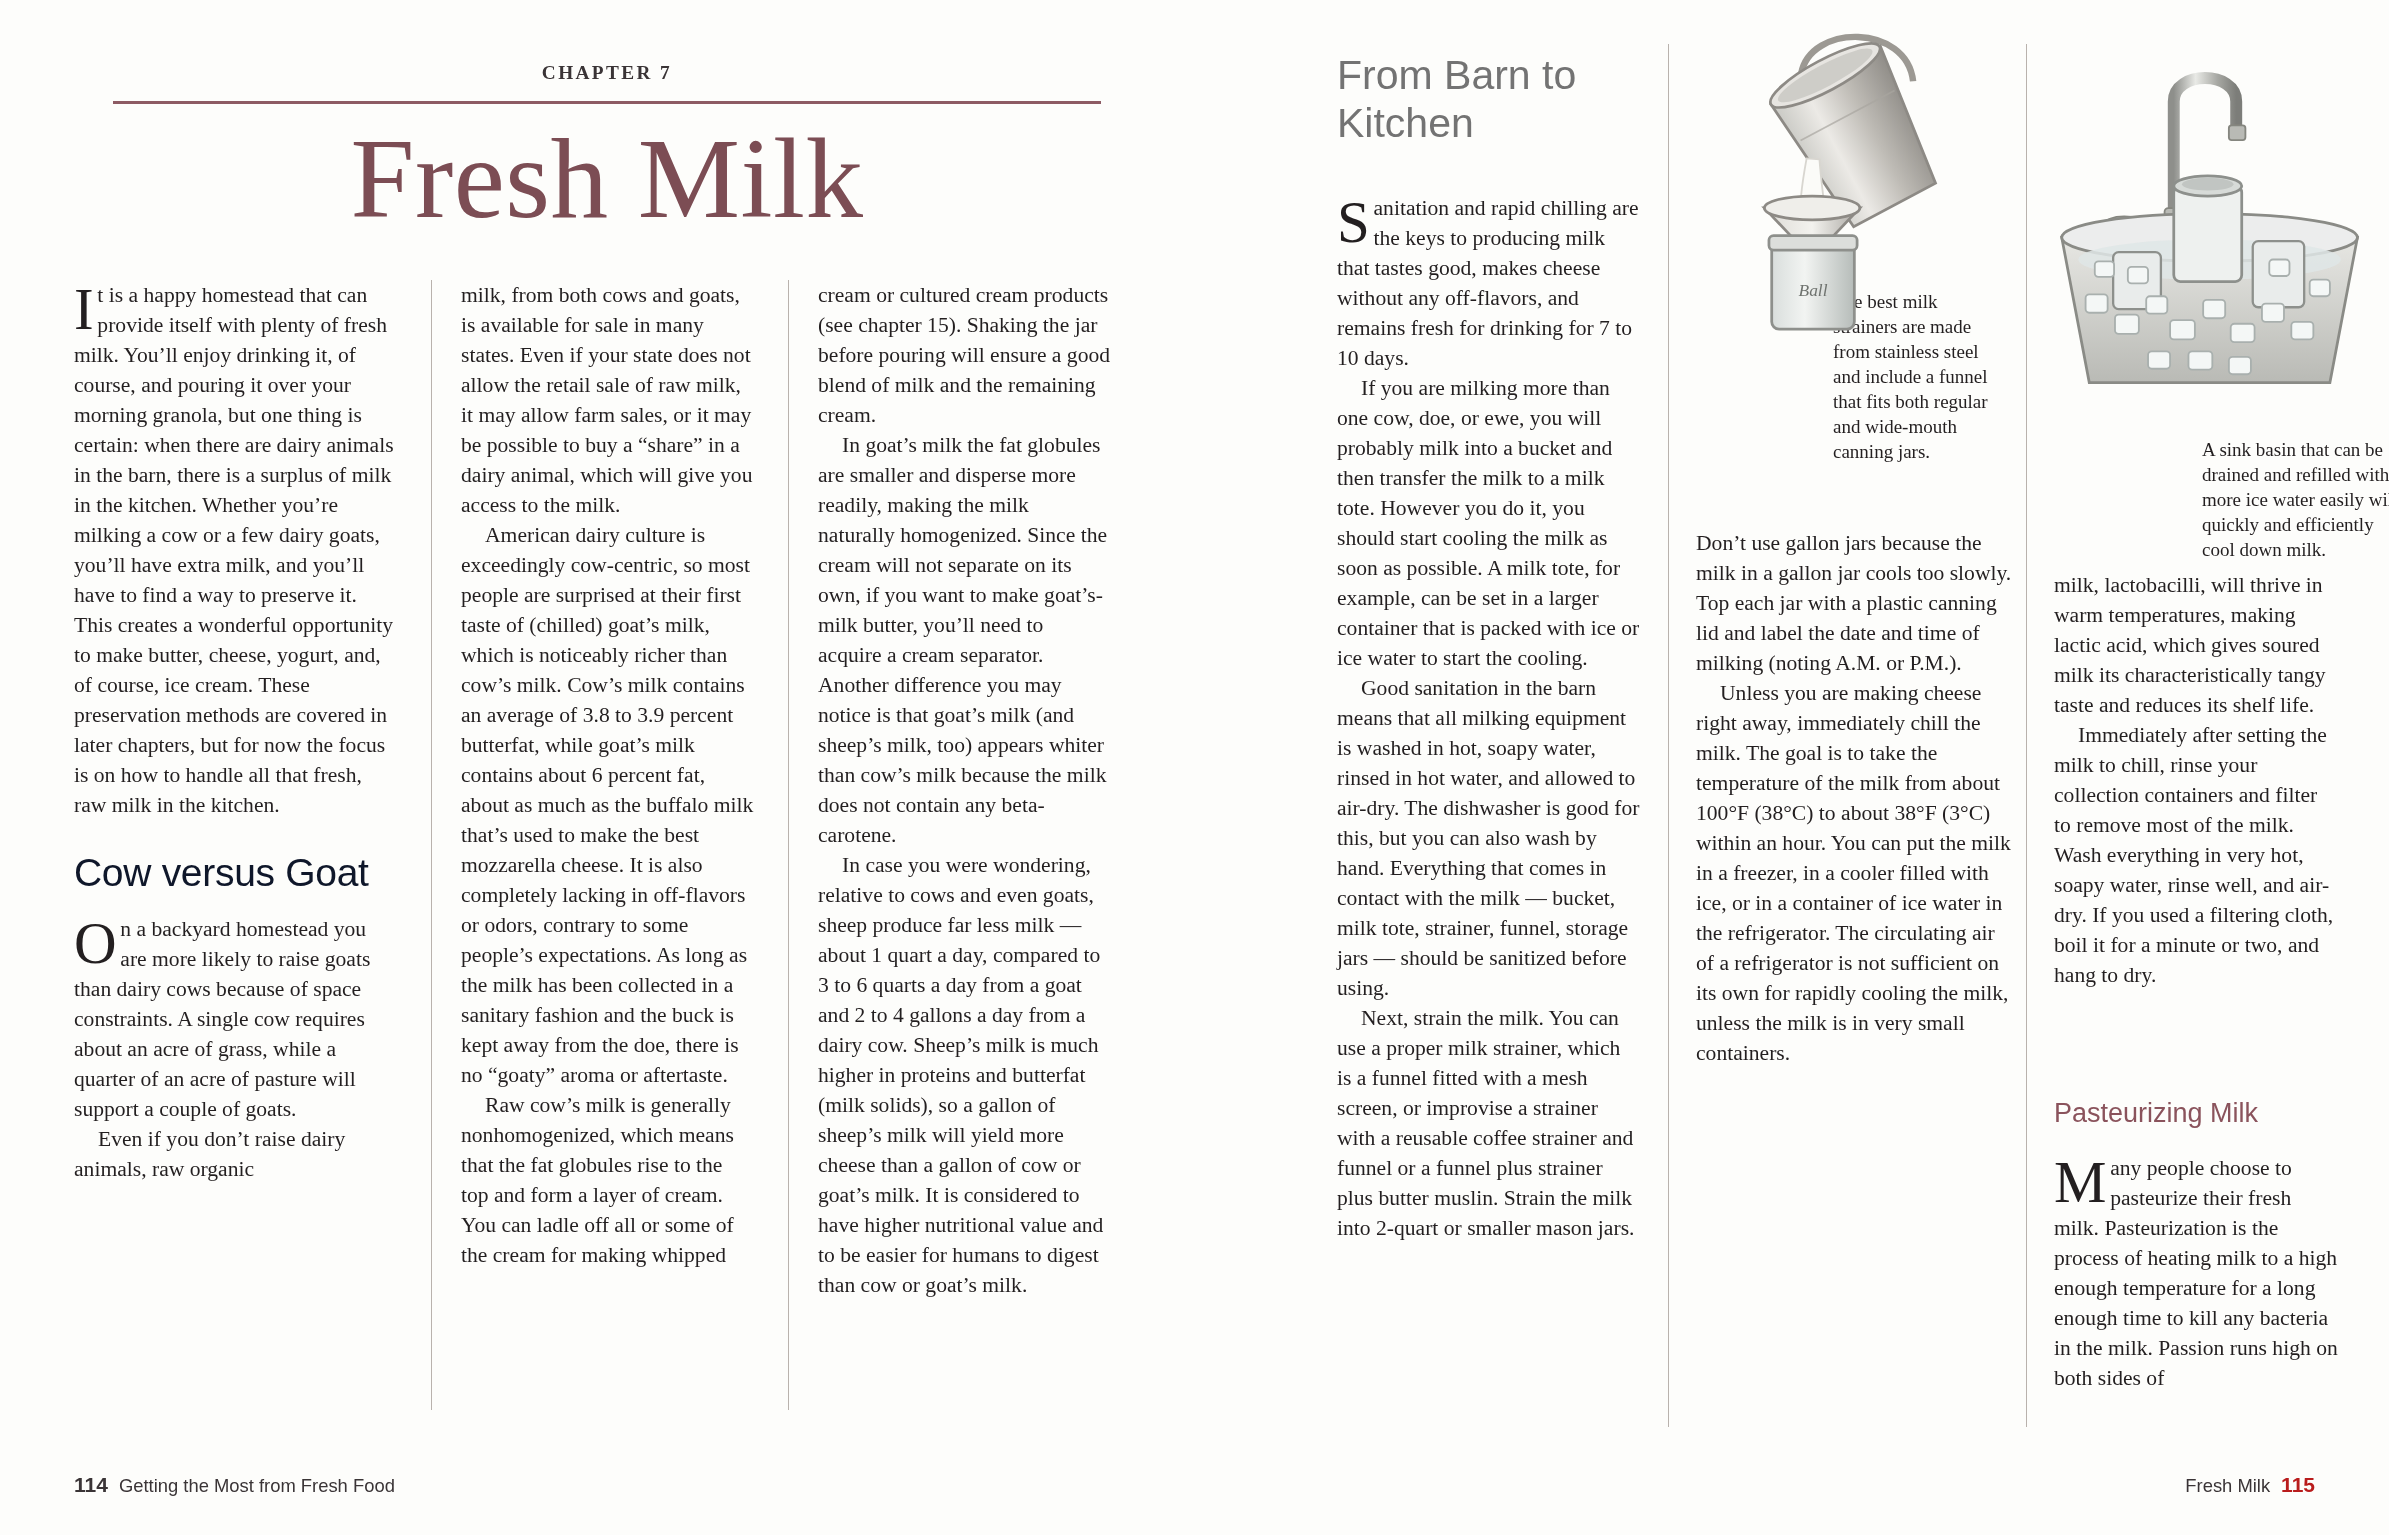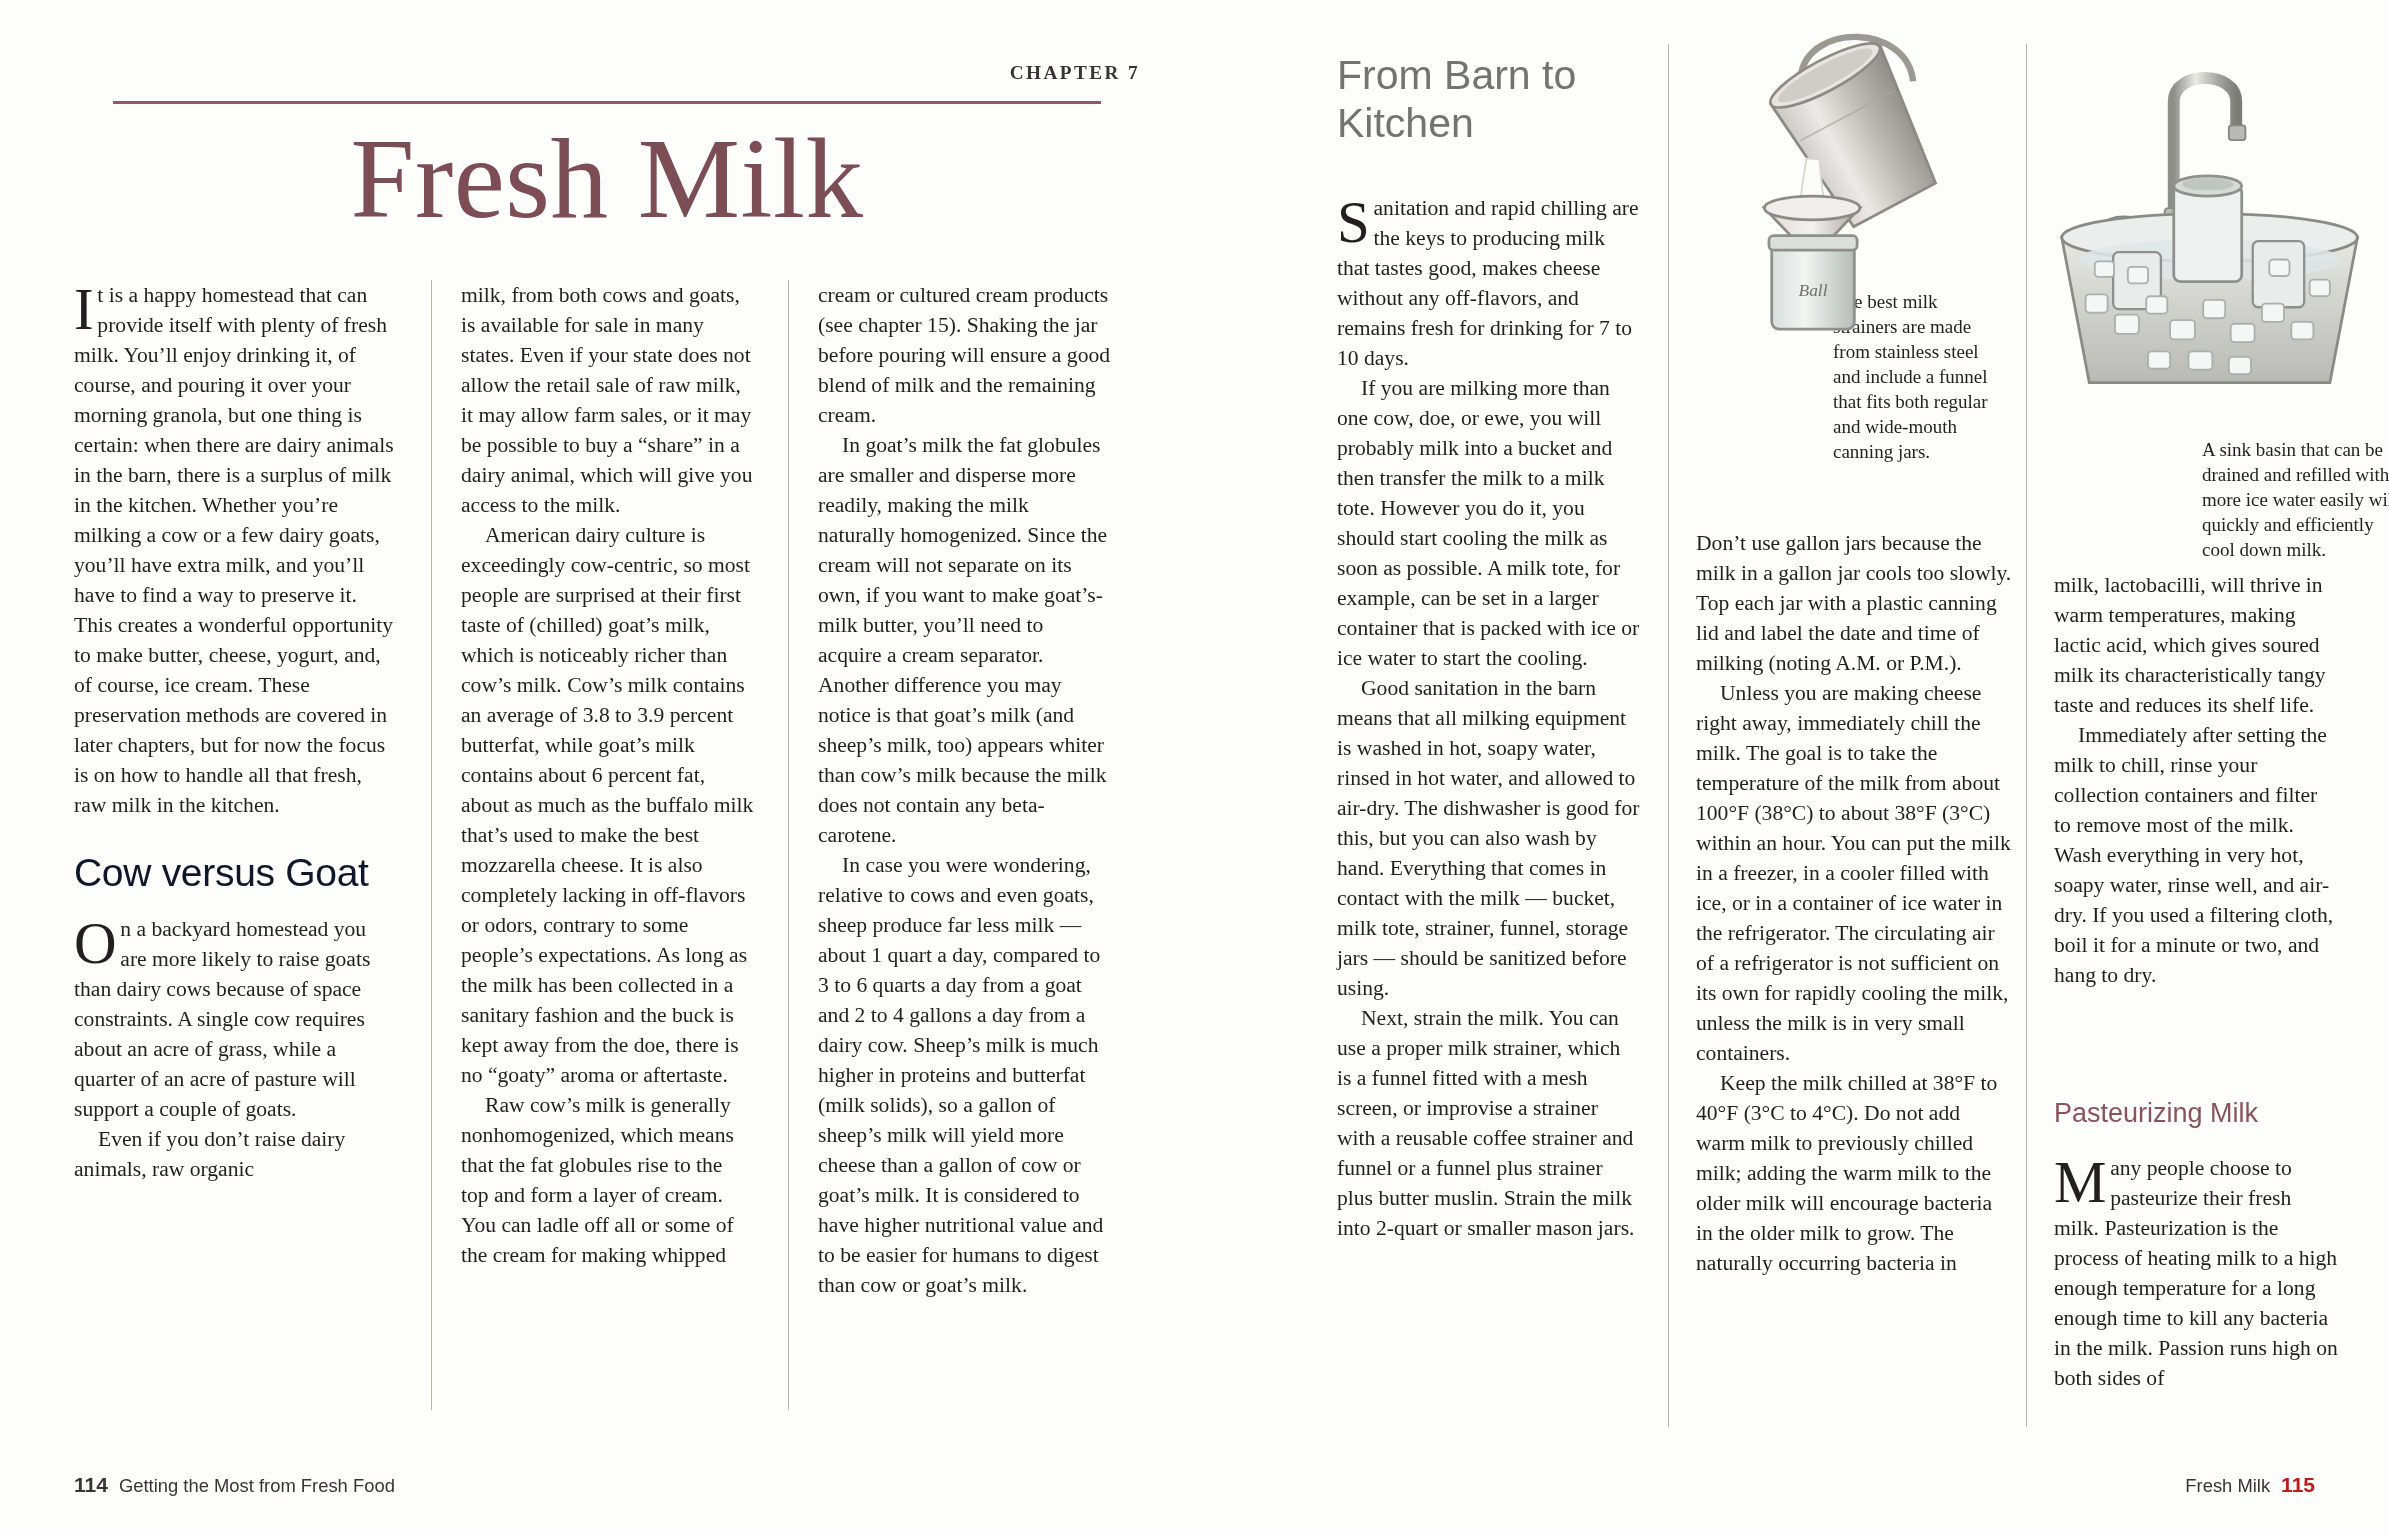--- a/index.html
+++ b/index.html
@@ -23,21 +23,21 @@
 
   
   .page-left {
     position: absolute;
     left: 0; top: 0;
     width: 1195px; height: 1536px;
     box-sizing: border-box;
     padding: 44px 55px 0 74px;
   }
   .chapter-label {
-    text-align: right;
+    text-align: center;
     font-family: "Liberation Serif", serif;
     font-size: 19.3px;
     letter-spacing: 2.4px;
     font-weight: 700;
     color: #3a3436;
     margin-top: 18.4px;
   }
   .chapter-rule {
     margin: 16.5px auto 0 auto;
     width: 988px;
@@ -225,21 +225,20 @@
   <div class="col-r r1">
     <p class="dropcap-para"><span class="dropcap">S</span><span>anitation and rapid chilling are the keys to producing milk that tastes good, makes cheese without any off-flavors, and remains fresh for drinking for 7 to 10 days.</span></p>
     <p>If you are milking more than one cow, doe, or ewe, you will probably milk into a bucket and then transfer the milk to a milk tote. However you do it, you should start cooling the milk as soon as possible. A milk tote, for example, can be set in a larger container that is packed with ice or ice water to start the cooling.</p>
     <p>Good sanitation in the barn means that all milking equipment is washed in hot, soapy water, rinsed in hot water, and allowed to air-dry. The dishwasher is good for this, but you can also wash by hand. Everything that comes in contact with the milk — bucket, milk tote, strainer, funnel, storage jars — should be sanitized before using.</p>
     <p>Next, strain the milk. You can use a proper milk strainer, which is a funnel fitted with a mesh screen, or improvise a strainer with a reusable coffee strainer and funnel or a funnel plus strainer plus butter muslin. Strain the milk into 2-quart or smaller mason jars.</p>
   </div>
 
   <div class="col-r r2">
     <p style="text-indent:0">Don’t use gallon jars because the milk in a gallon jar cools too slowly. Top each jar with a plastic canning lid and label the date and time of milking (noting A.M. or P.M.).</p>
     <p>Unless you are making cheese right away, immediately chill the milk. The goal is to take the temperature of the milk from about 100°F (38°C) to about 38°F (3°C) within an hour. You can put the milk in a freezer, in a cooler filled with ice, or in a container of ice water in the refrigerator. The circulating air of a refrigerator is not sufficient on its own for rapidly cooling the milk, unless the milk is in very small containers.</p>
-    <p>Keep the milk chilled at 38°F to 40°F (3°C to 4°C). Do not add warm milk to previously chilled milk; adding the warm milk to the older milk will encourage bacteria in the older milk to grow. The naturally occurring bacteria in</p>
   </div>
 
   <div class="col-r r3">
     <p style="text-indent:0">milk, lactobacilli, will thrive in warm temperatures, making lactic acid, which gives soured milk its characteristically tangy taste and reduces its shelf life.</p>
     <p>Immediately after setting the milk to chill, rinse your collection containers and filter to remove most of the milk. Wash everything in very hot, soapy water, rinse well, and air-dry. If you used a filtering cloth, boil it for a minute or two, and hang to dry.</p>
   </div>
 
   <div class="sub-head-r">Pasteurizing Milk</div>
   <div class="col-r" style="left:2054px; top:1153px; width:285px;">
     <p class="dropcap-para"><span class="dropcap">M</span><span>any people choose to pasteurize their fresh milk. Pasteurization is the process of heating milk to a high enough temperature for a long enough time to kill any bacteria in the milk. Passion runs high on both sides of</span></p>

